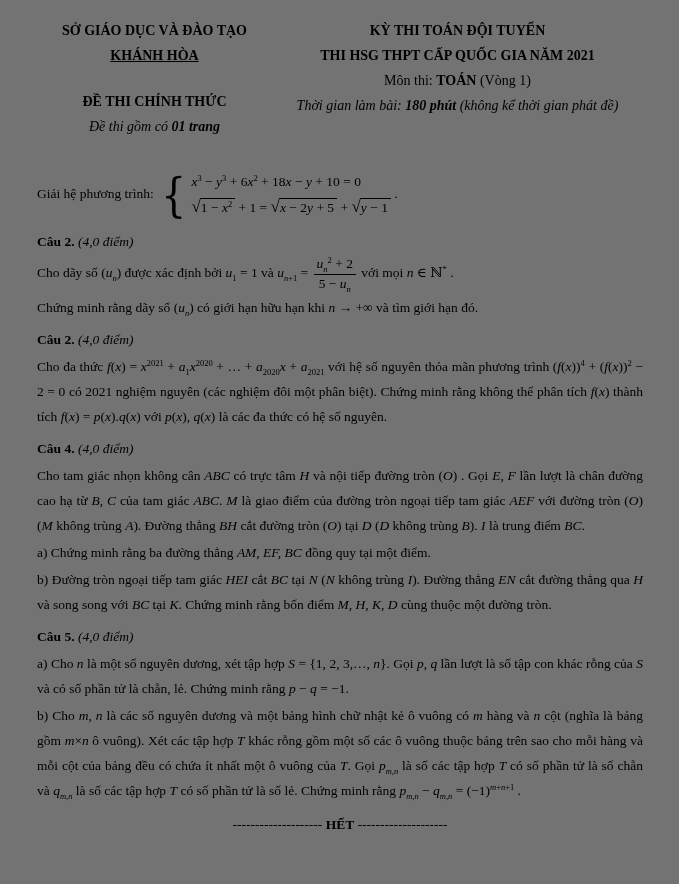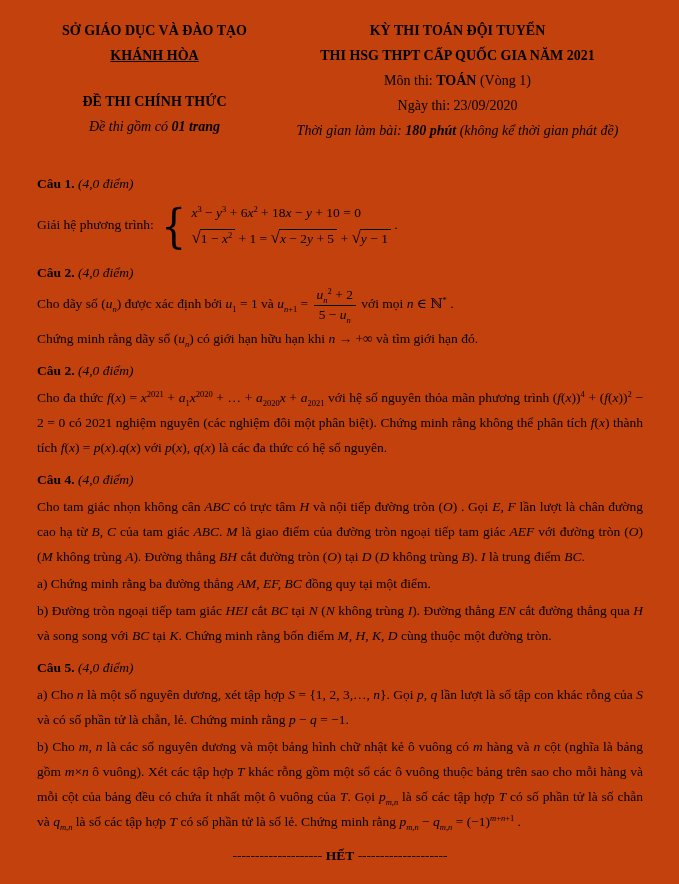--- a/index.html
+++ b/index.html
@@ -1,20 +1,20 @@
 <!DOCTYPE html>
 <html><head>
 <meta charset="utf-8">
 <style>
   * { box-sizing: border-box; }
   html, body { margin: 0; padding: 0; background: #ffffff; }
   .page {
     width: 679px; height: 884px;
     padding: 18px 36px 8px 37px;
-    background: #c2410c; color: #000;
+    background: #737373; color: #000;
     font-family: "Liberation Serif", "DejaVu Serif", serif;
     font-size: 13.5px;
     overflow: hidden;
   }
   
   .header { display: flex; }
   .hcol { text-align: center; }
   .hcol-left { flex: 0 0 235px; }
   .hcol-right { flex: 1; }
   .hline { line-height: 25px; font-size: 14px; white-space: nowrap; }
@@ -59,27 +59,25 @@
       <div class="hline"><span class="tk-b">SỞ GIÁO DỤC VÀ ĐÀO TẠO</span></div>
       <div class="hline"><span class="tk-bu">KHÁNH HÒA</span></div>
       <div class="hspacer"></div>
       <div class="hline"><span class="tk-b">ĐỀ THI CHÍNH THỨC</span></div>
       <div class="hline"><span class="tk-i">Đề thi gồm có </span><span class="tk-bi">01 trang</span></div>
     </div>
     <div class="hcol hcol-right">
       <div class="hline"><span class="tk-b">KỲ THI TOÁN ĐỘI TUYỂN</span></div>
       <div class="hline"><span class="tk-b">THI HSG THPT CẤP QUỐC GIA NĂM 2021</span></div>
       <div class="hline"><span class="tk-t">Môn thi: </span><span class="tk-b">TOÁN</span><span class="tk-t"> (Vòng 1)</span></div>
-      <div class="hline"><span class="tk-t">Ngày thi: 23/09/2020</span></div>
       <div class="hline"><span class="tk-i">Thời gian làm bài: </span><span class="tk-bi">180 phút </span><span class="tk-i">(không kể thời gian phát đề)</span></div>
     </div>
   </header>
 
   <main>
-    <p class="para qheading"><span class="tk-b">Câu 1. </span><span class="tk-i">(4,0 điểm)</span></p>
     <p class="para single"><span class="tk-t">Giải hệ phương trình: </span><span class="cases">
           <span class="brace">{</span>
           <span class="clines">
             <span class="cline"><span class="tk-v">x</span><sup>3</sup><span class="tk-t"> − </span><span class="tk-v">y</span><sup>3</sup><span class="tk-t"> + 6</span><span class="tk-v">x</span><sup>2</sup><span class="tk-t"> + 18</span><span class="tk-v">x</span><span class="tk-t"> − </span><span class="tk-v">y</span><span class="tk-t"> + 10 = 0</span></span>
             <span class="cline"><span class="sqrt"><span class="rd">√</span><span class="rad"><span class="tk-t">1 − </span><span class="tk-v">x</span><sup>2</sup></span></span><span class="tk-t"> + 1 = </span><span class="sqrt"><span class="rd">√</span><span class="rad"><span class="tk-v">x</span><span class="tk-t"> − 2</span><span class="tk-v">y</span><span class="tk-t"> + 5</span></span></span><span class="tk-t"> + </span><span class="sqrt"><span class="rd">√</span><span class="rad"><span class="tk-v">y</span><span class="tk-t"> − 1</span></span></span></span>
           </span>
         </span><span class="tk-t"> .</span></p>
 
     <p class="para qheading"><span class="tk-b">Câu 2. </span><span class="tk-i">(4,0 điểm)</span></p>
     <p class="para single"><span class="tk-t">Cho dãy số (</span><span class="tk-v">u</span><sub><span class="tk-v">n</span></sub><span class="tk-t">) được xác định bởi </span><span class="tk-v">u</span><sub>1</sub><span class="tk-t"> = 1  và  </span><span class="tk-v">u</span><sub><span class="tk-v">n</span><span class="tk-t">+1</span></sub><span class="tk-t"> = </span><span class="frac"><span class="num"><span class="tk-v">u</span><sub><span class="tk-v">n</span></sub><sup>2</sup><span class="tk-t"> + 2</span></span><span class="den"><span class="tk-t">5 − </span><span class="tk-v">u</span><sub><span class="tk-v">n</span></sub></span></span><span class="tk-t"> với mọi </span><span class="tk-v">n</span><span class="tk-t"> ∈ ℕ</span><sup>*</sup><span class="tk-t"> .</span></p>

